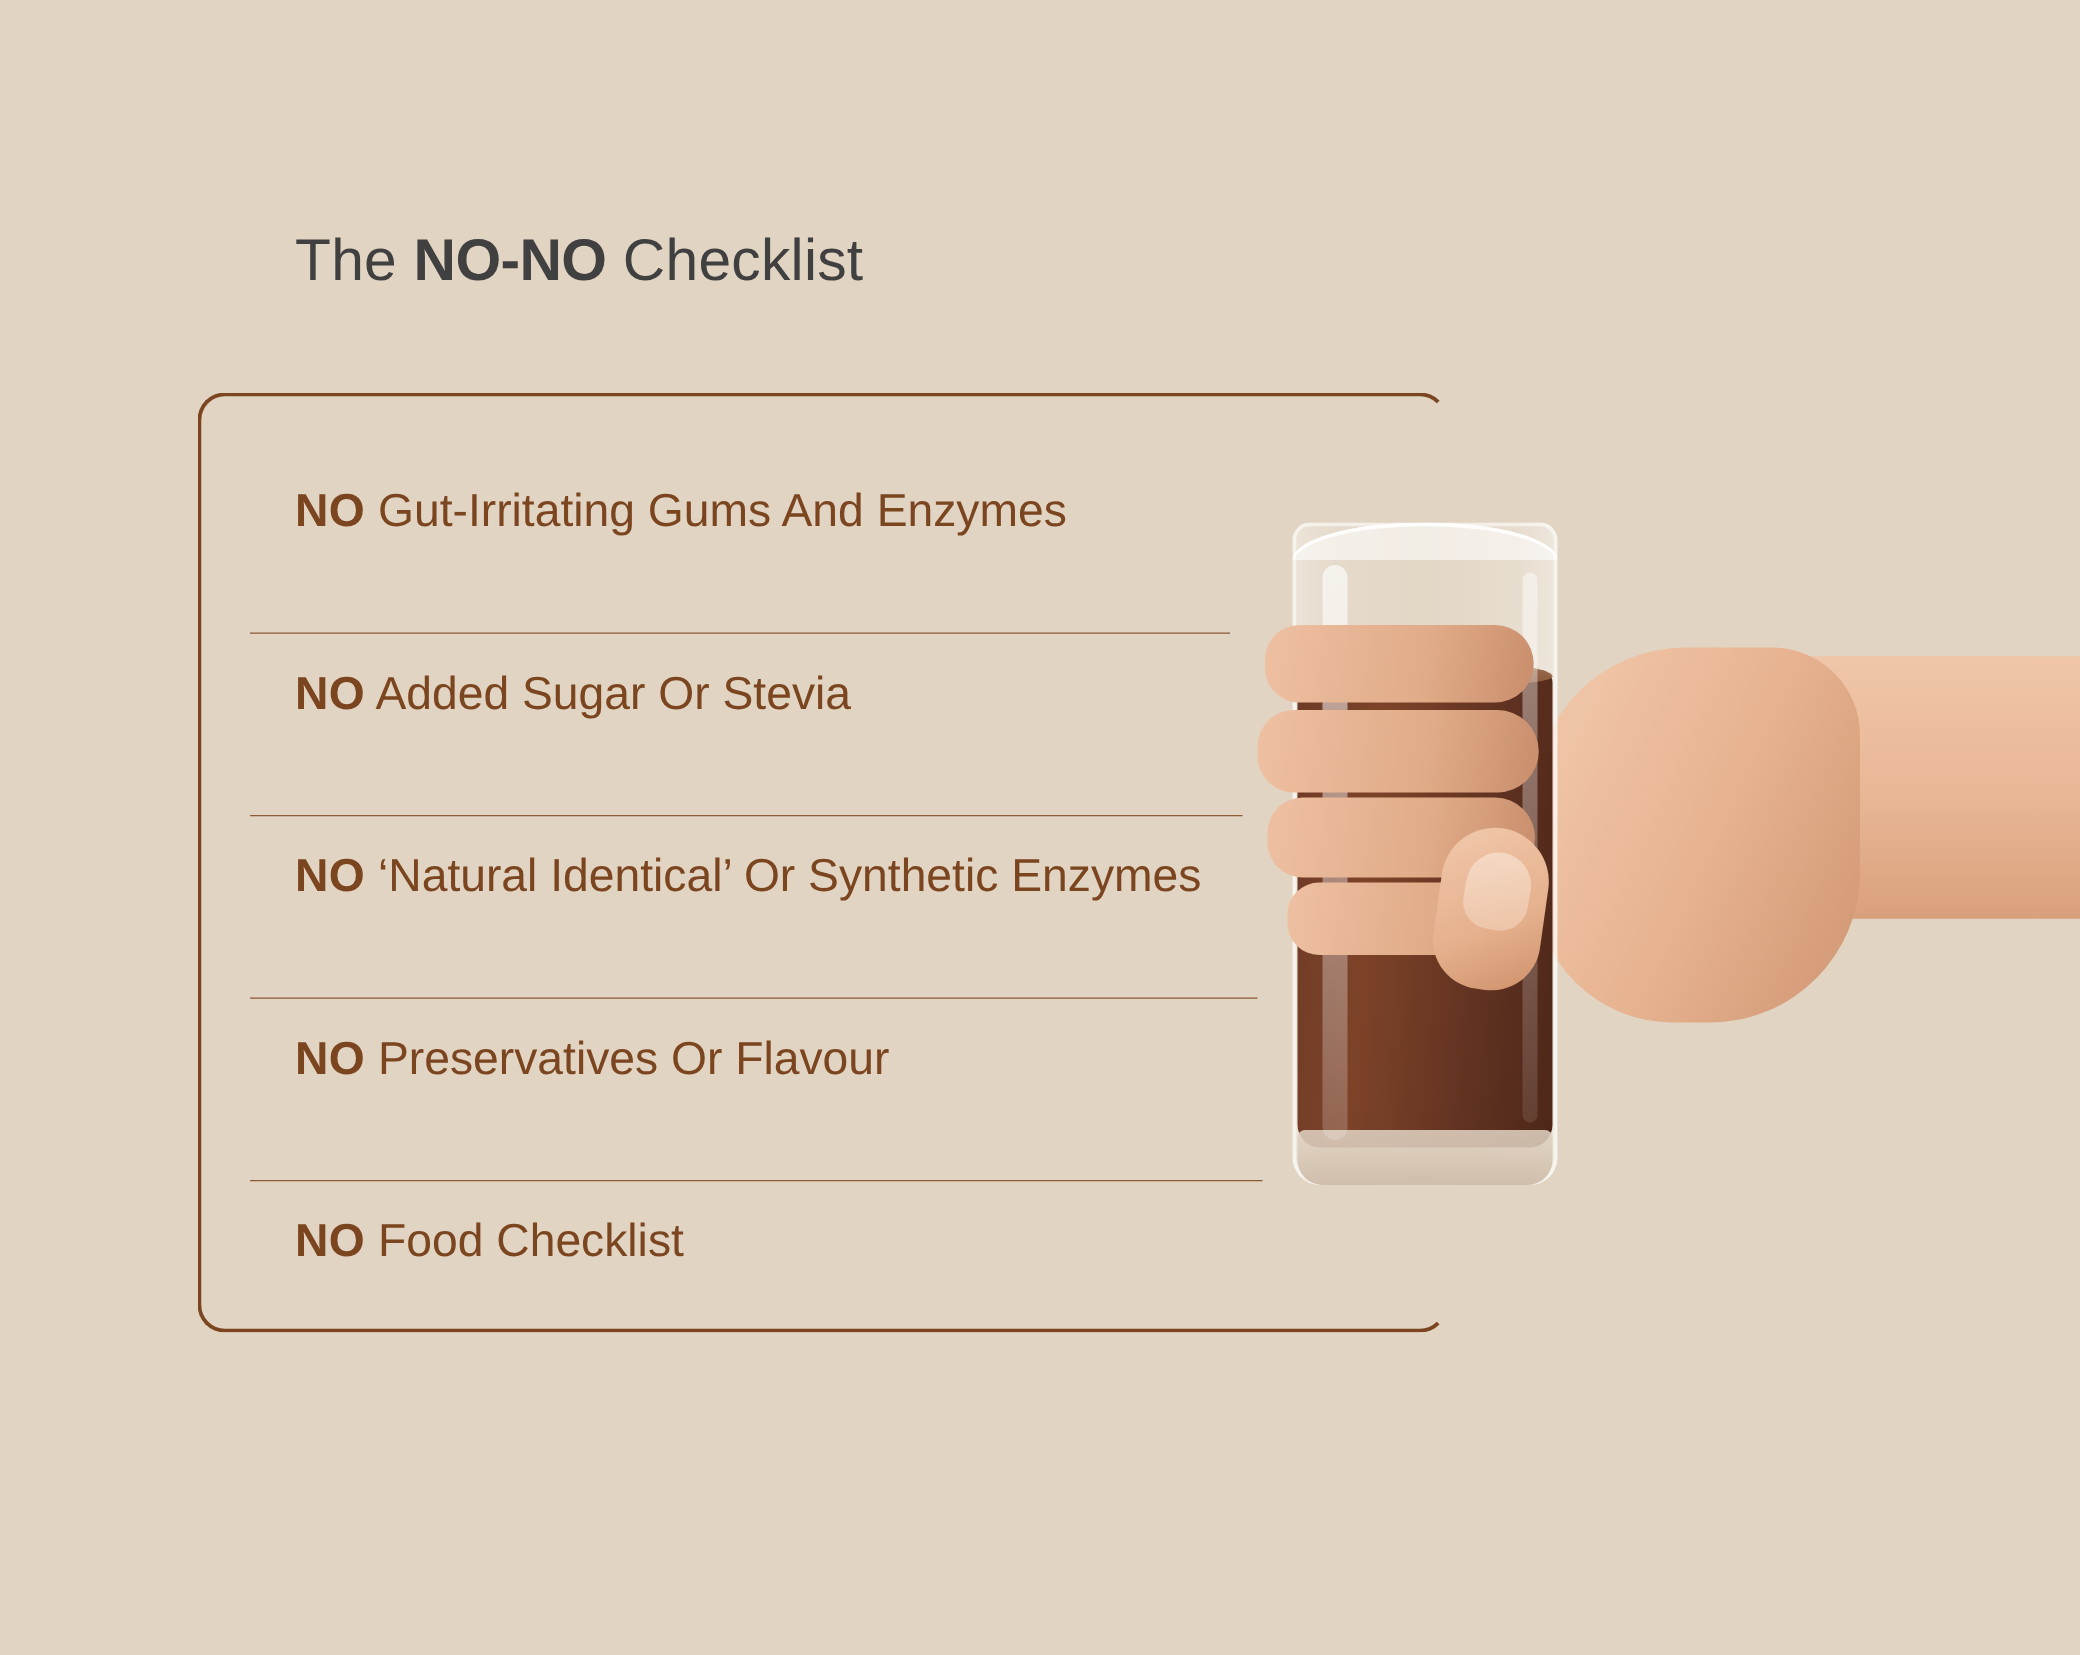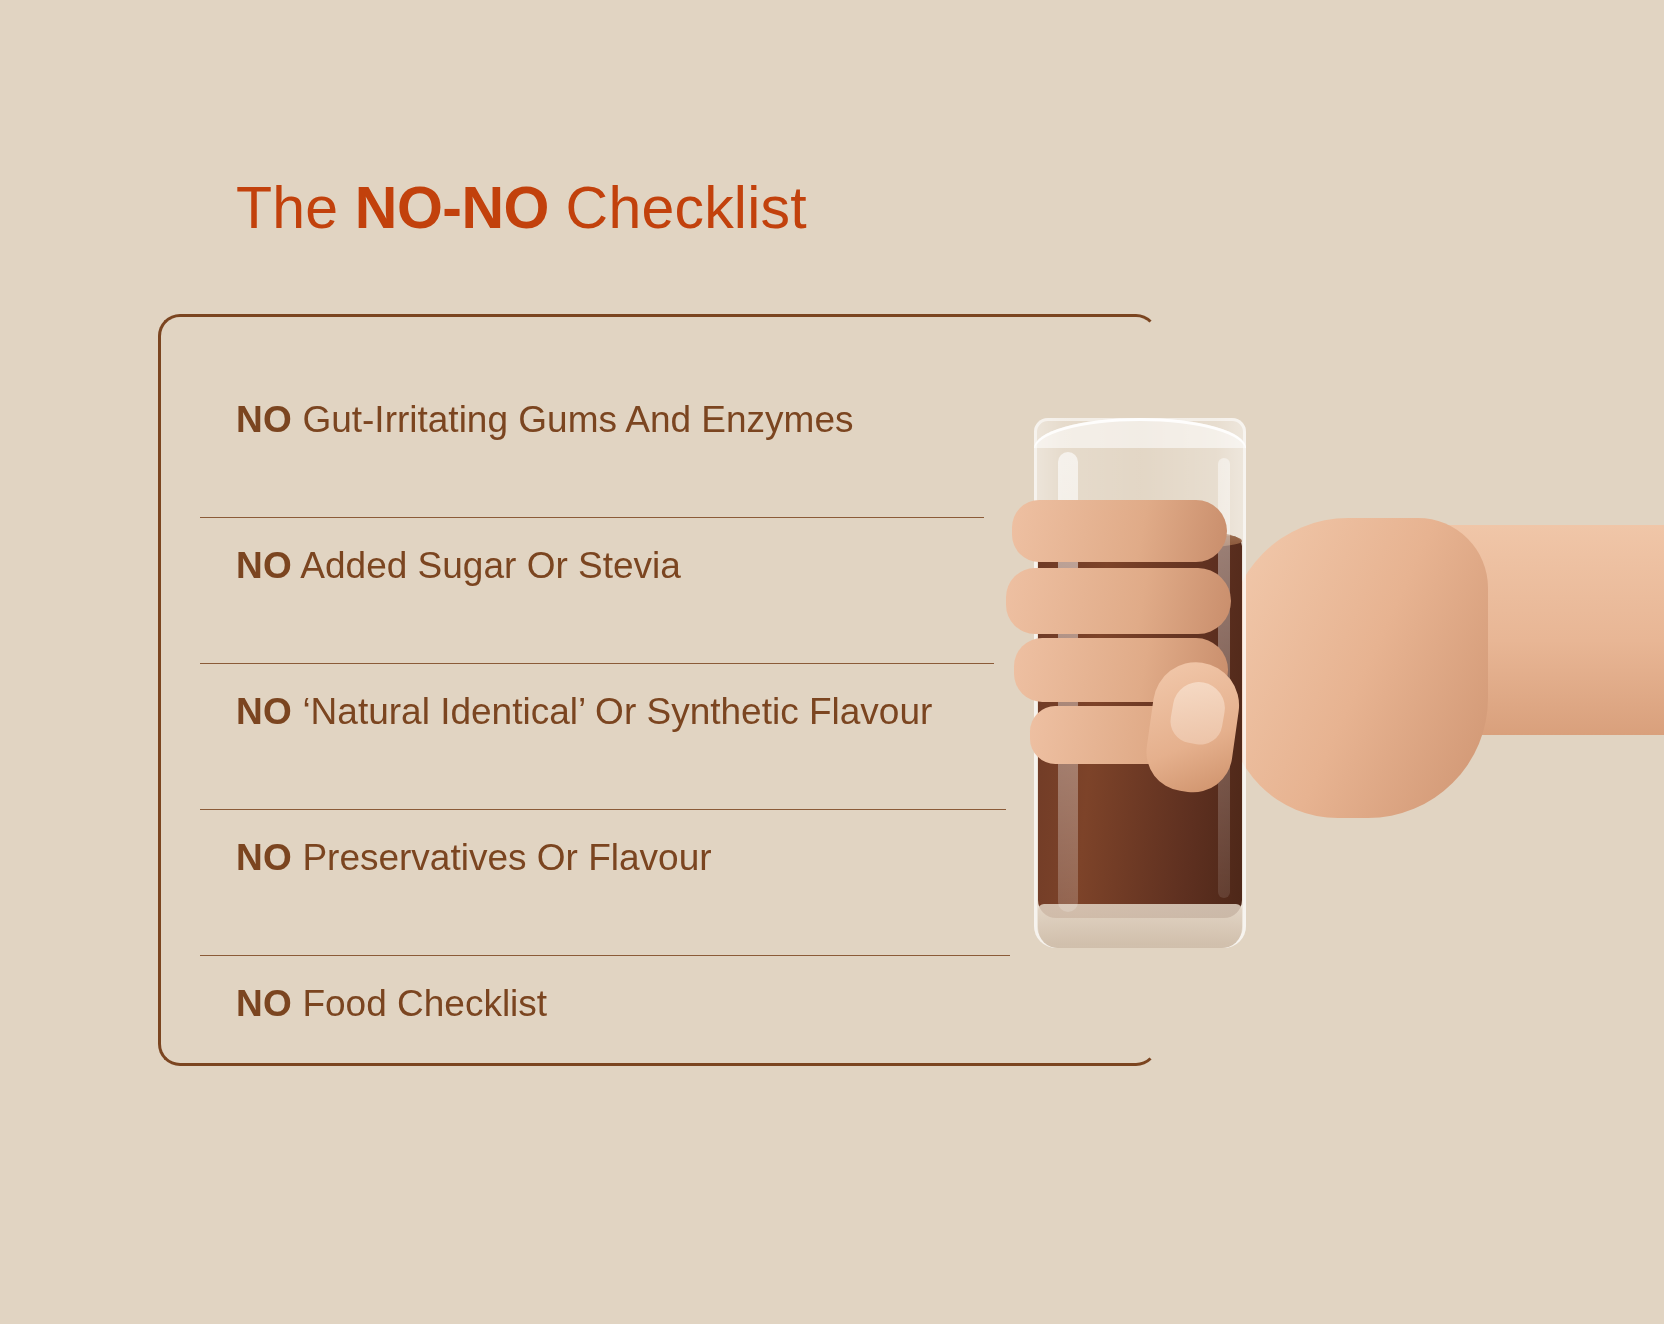--- a/index.html
+++ b/index.html
@@ -21,23 +21,23 @@
     height: 1324px;
     background: #e1d4c2;
     overflow: hidden;
   }
 
   
   #title {
     position: absolute;
     left: 236px;
     top: 178px;
-    font-size: 59px;
+    font-size: 47px;
     line-height: 60px;
-    color: #c2410c;
+    color: #404040;
     letter-spacing: 0.2px;
     white-space: nowrap;
     font-weight: 400;
   }
   #title .strong {
     font-weight: 700;
     letter-spacing: -0.5px;
   }
 
   
@@ -51,21 +51,21 @@
     border-radius: 22px;
     box-sizing: border-box;
     
     border-right-color: transparent;
   }
 
   
   #list {
     position: absolute;
     left: 200px;
-    top: 372px;
+    top: 361px;
     width: 900px;
   }
   .row {
     position: relative;
     height: 146px;
   }
   .row-text {
     position: absolute;
     left: 36px;
     top: 26px;
@@ -240,21 +240,21 @@
       <div class="row-text"><span class="no">NO</span><span> Gut-Irritating Gums And Enzymes</span></div>
       <div class="divider"></div>
     </div>
 
     <div class="row">
       <div class="row-text"><span class="no">NO</span><span> Added Sugar Or Stevia</span></div>
       <div class="divider"></div>
     </div>
 
     <div class="row">
-      <div class="row-text"><span class="no">NO</span><span> ‘Natural Identical’ Or Synthetic Flavour</span></div>
+      <div class="row-text"><span class="no">NO</span><span> ‘Natural Identical’ Or Synthetic Enzymes</span></div>
       <div class="divider"></div>
     </div>
 
     <div class="row">
       <div class="row-text"><span class="no">NO</span><span> Preservatives Or Flavour</span></div>
       <div class="divider"></div>
     </div>
 
     <div class="row">
       <div class="row-text"><span class="no">NO</span><span> Food Checklist</span></div>

